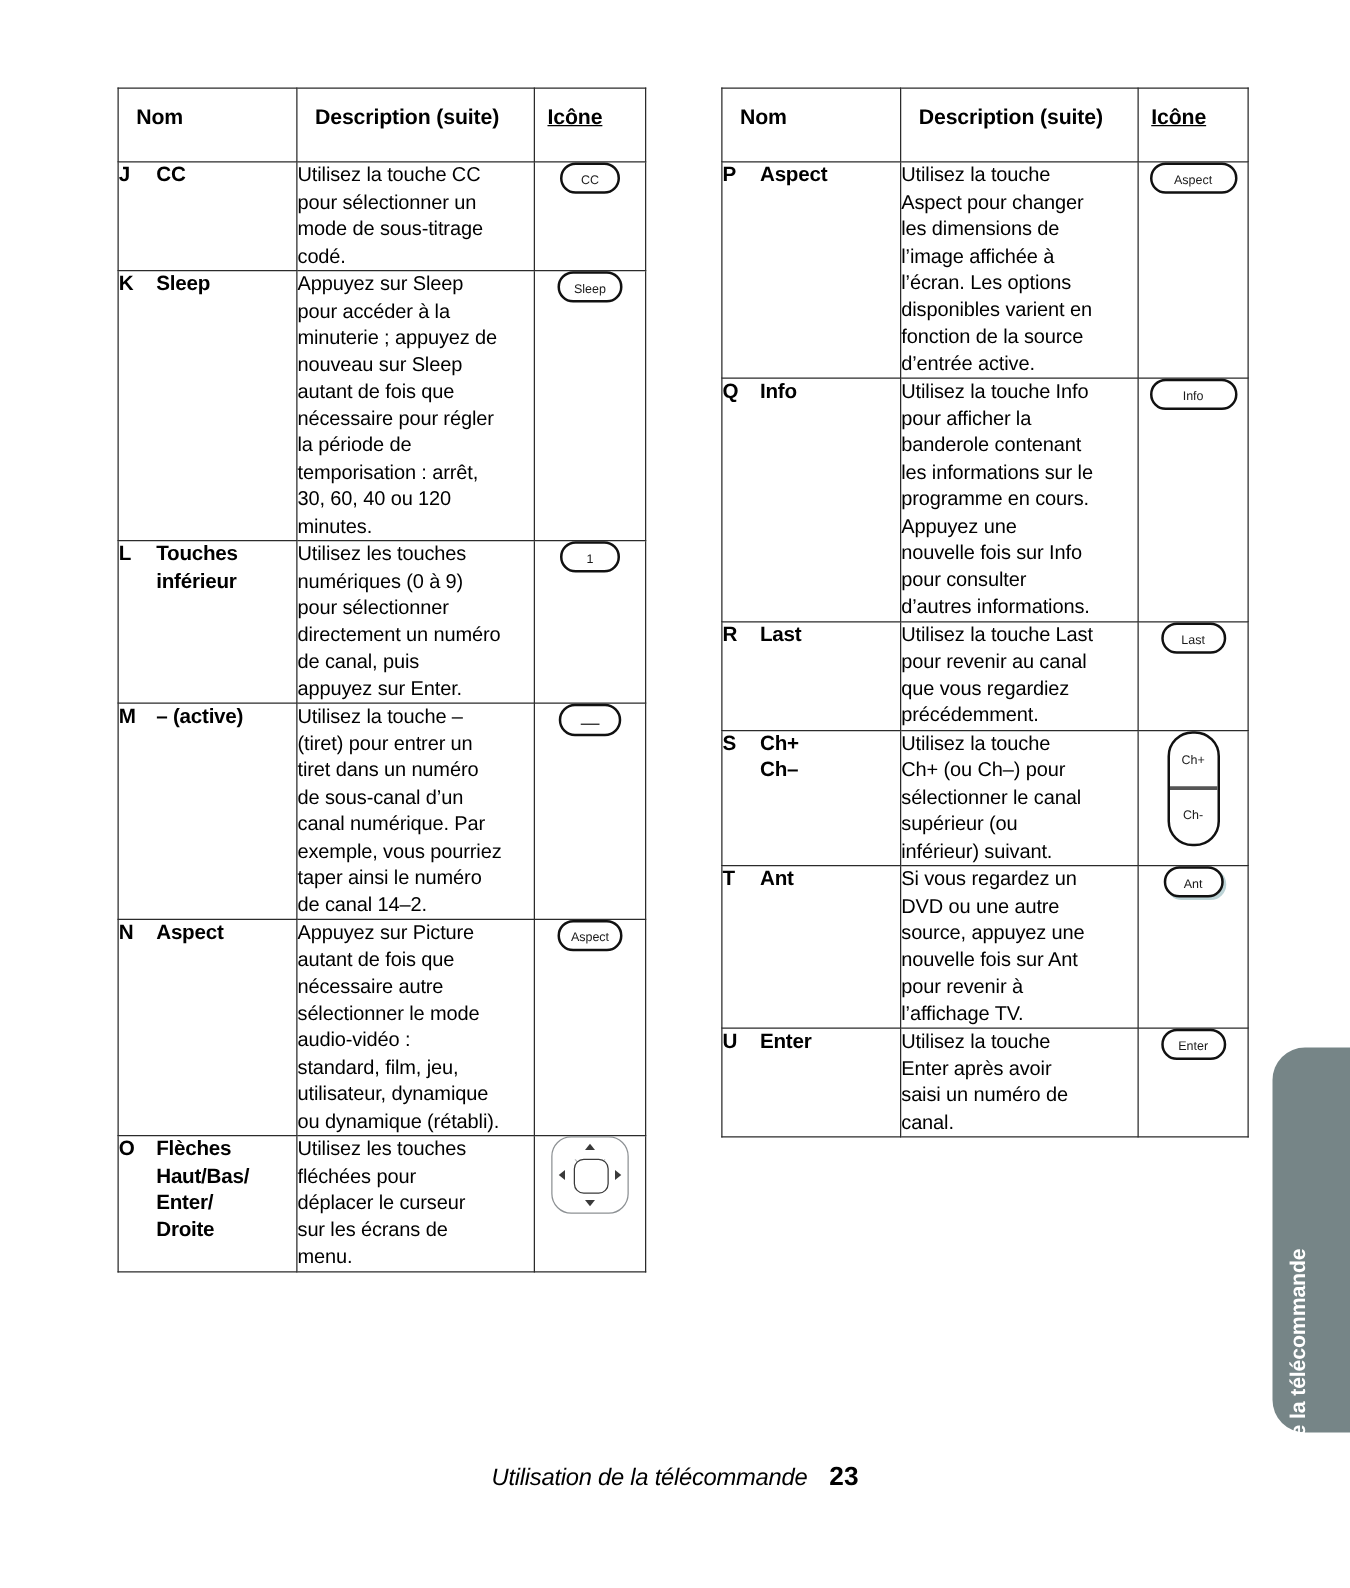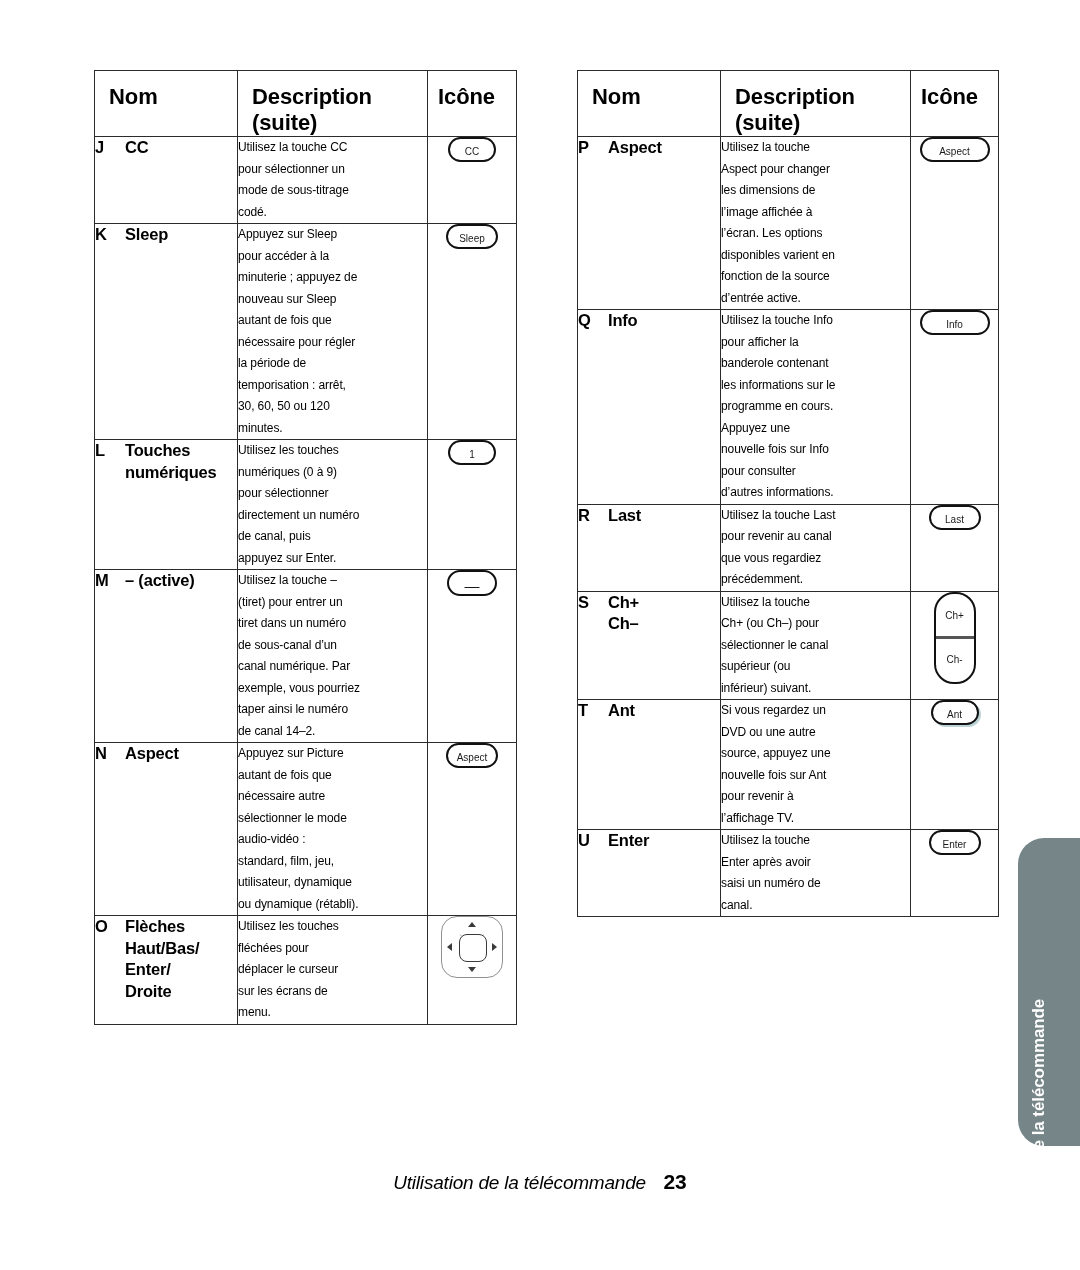--- a/index.html
+++ b/index.html
@@ -39,26 +39,26 @@
   
   #table-right { left: 577px; top: 70px; width: 421px; }
   #table-right col.c-key   { width: 143px; }
   #table-right col.c-desc  { width: 190px; }
   #table-right col.c-icon  { width: 88px; }
 
   
   .hdr-cell {
     height: 58px;
     font-weight: bold;
-    font-size: 22px;
+    font-size: 17px;
     letter-spacing: -0.1px;
   }
   .hdr-inner { padding: 13px 0 0 14px; }
   .hdr-inner.desc { padding-left: 14px; }
-  .hdr-inner.icon { padding-left: 10px; }
+  .hdr-inner.icon { padding-left: 10px; text-decoration: underline; }
 
   
   .cell-name { padding: 10px 4px 11px 8px; }
   .name-row { display: flex; align-items: flex-start; }
   .name-letter {
     font-weight: bold;
     font-size: 16.5px;
     width: 30px;
     flex: 0 0 30px;
     line-height: 21.5px;
@@ -67,21 +67,21 @@
     font-weight: bold;
     font-size: 16.5px;
     line-height: 21.5px;
     white-space: pre-line;
     letter-spacing: -0.2px;
   }
 
   
   .cell-desc { padding: 10px 6px 11px 10px; }
   .desc-text {
-    font-size: 12px;
+    font-size: 16px;
     line-height: 21.5px;
     white-space: pre-line;
     letter-spacing: -0.1px;
   }
 
   
   .cell-icon { padding: 12px 0 8px 0; text-align: center; }
 
   
   .key-pill {
@@ -282,34 +282,34 @@
       </td>
       <td class="cell-desc">
         <div class="desc-text">Appuyez sur Sleep
 pour accéder à la
 minuterie ; appuyez de
 nouveau sur Sleep
 autant de fois que
 nécessaire pour régler
 la période de
 temporisation : arrêt,
-30, 60, 50 ou 120
+30, 60, 40 ou 120
 minutes.</div>
       </td>
       <td class="cell-icon">
         <span class="key-pill w-med">Sleep</span>
       </td>
     </tr>
 
     <tr>
       <td class="cell-name">
         <div class="name-row">
           <span class="name-letter">L</span>
           <span class="name-label">Touches
-numériques</span>
+inférieur</span>
         </div>
       </td>
       <td class="cell-desc">
         <div class="desc-text">Utilisez les touches
 numériques (0 à 9)
 pour sélectionner
 directement un numéro
 de canal, puis
 appuyez sur Enter.</div>
       </td>

